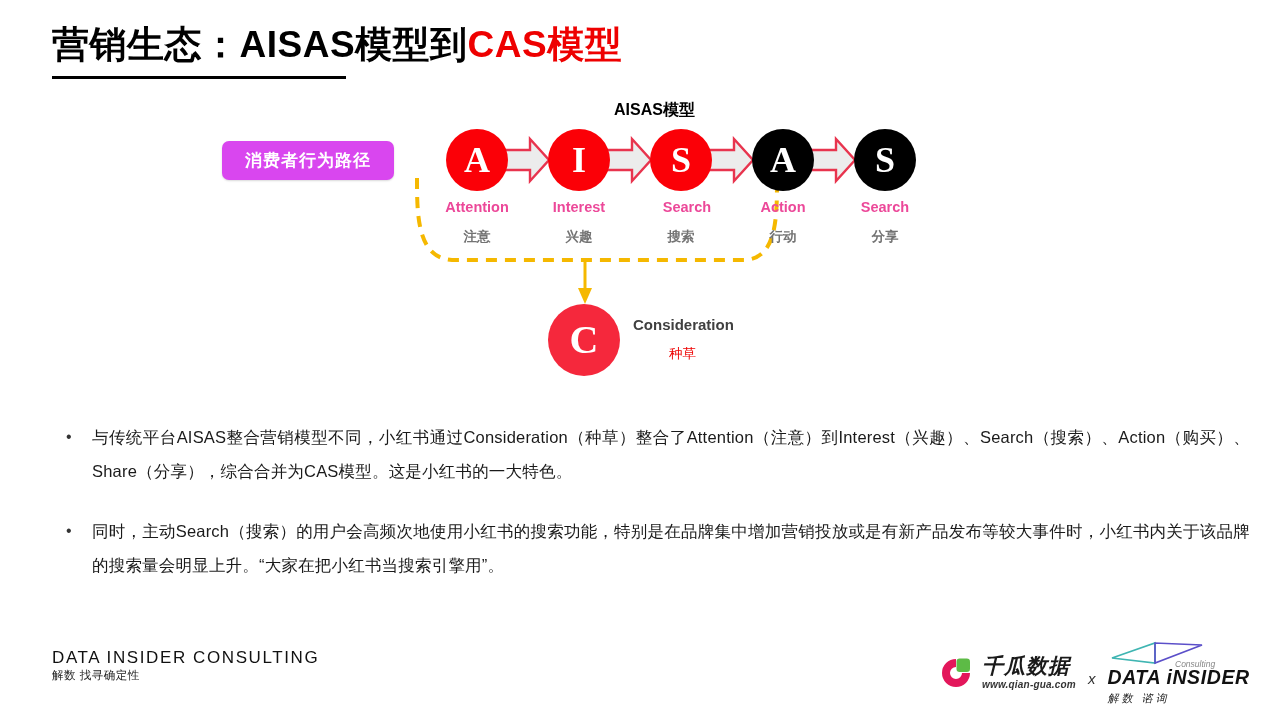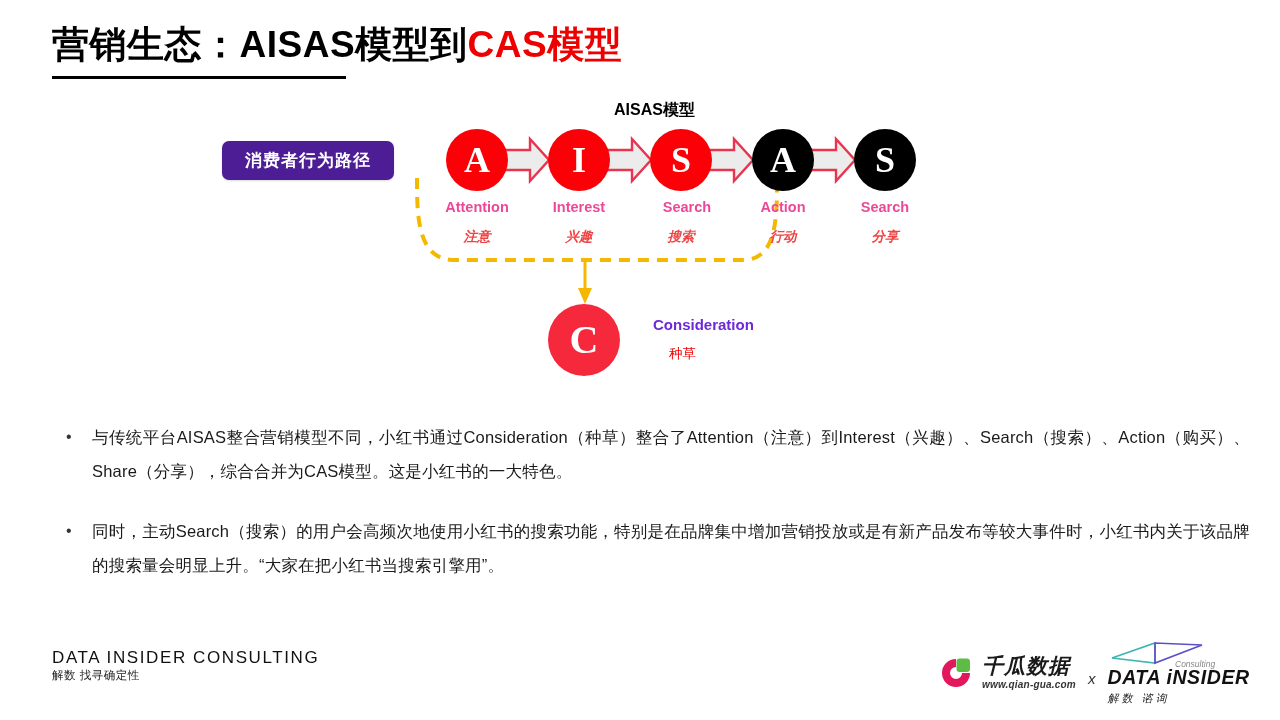--- a/index.html
+++ b/index.html
@@ -58,21 +58,21 @@
     color: #000000;
     white-space: nowrap;
   }
 
   #path-badge {
     position: absolute;
     left: 222px;
     top: 141px;
     width: 172px;
     height: 39px;
-    background: #4c1d95;
+    background: #d946ef;
     border-radius: 7px;
     color: #ffffff;
     font-size: 17px;
     font-weight: bold;
     display: flex;
     align-items: center;
     justify-content: center;
     letter-spacing: 1px;
     box-shadow: 0 1px 2px rgba(0,0,0,0.15);
   }
@@ -100,25 +100,24 @@
     font-weight: bold;
     color: #ec4899;
     text-align: center;
     white-space: nowrap;
     transform: translateX(-50%);
   }
   .node-label-cn {
     position: absolute;
     font-size: 13.5px;
     font-weight: bold;
-    color: #ef4444;
+    color: #737373;
     text-align: right;
     white-space: nowrap;
     transform: translateX(-50%);
-    font-style: italic;
   }
 
   .chevron {
     position: absolute;
     top: 136px;
     width: 46px;
     height: 48px;
   }
 
   #bracket { position: absolute; left: 0; top: 0; width: 1280px; height: 400px; pointer-events: none; }
@@ -139,23 +138,22 @@
     font-size: 40px;
     font-weight: bold;
     line-height: 1;
   }
   #c-label-en {
     position: absolute;
     left: 633px;
     top: 316px;
     font-size: 15px;
     font-weight: bold;
-    color: #6d28d9;
-    white-space: nowrap;
-    margin-left: 20px;
+    color: #404040;
+    white-space: nowrap;
   }
   #c-label-cn {
     position: absolute;
     left: 669px;
     top: 345px;
     font-size: 13.5px;
     font-weight: normal;
     color: #ee0000;
     white-space: nowrap;
   }

